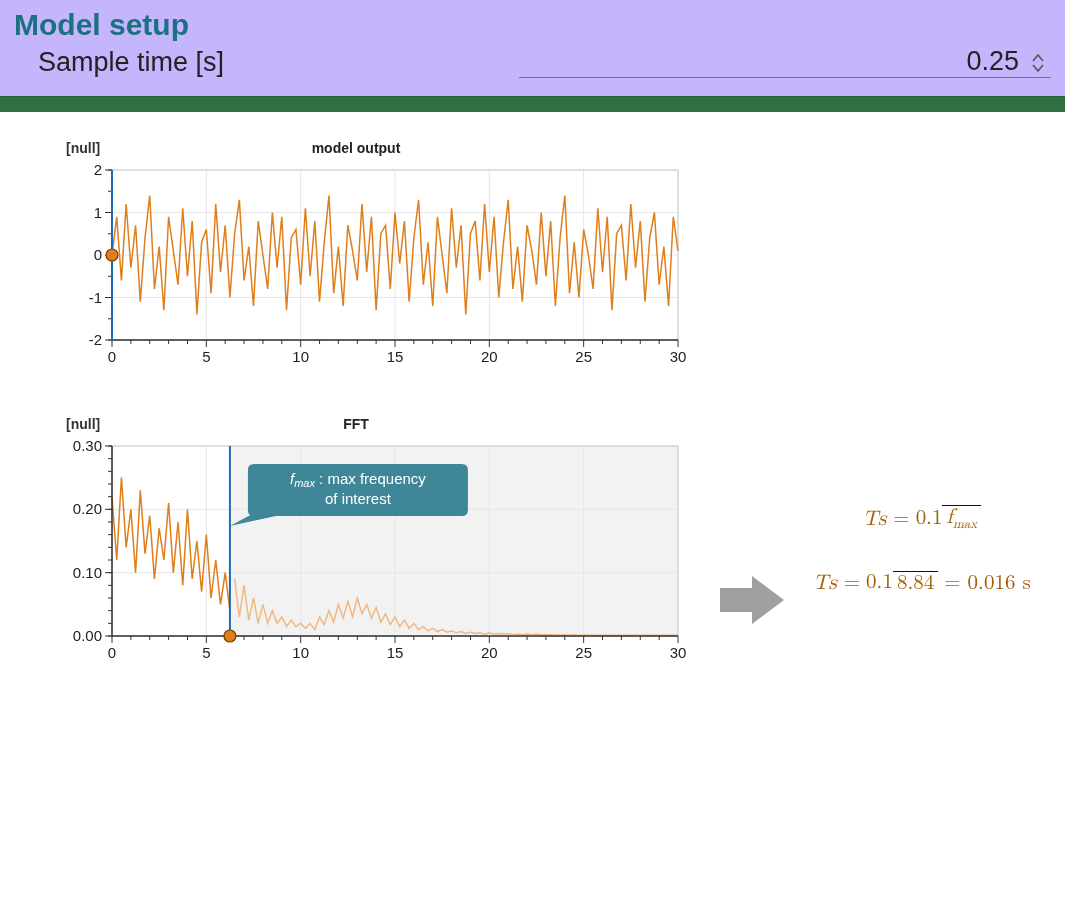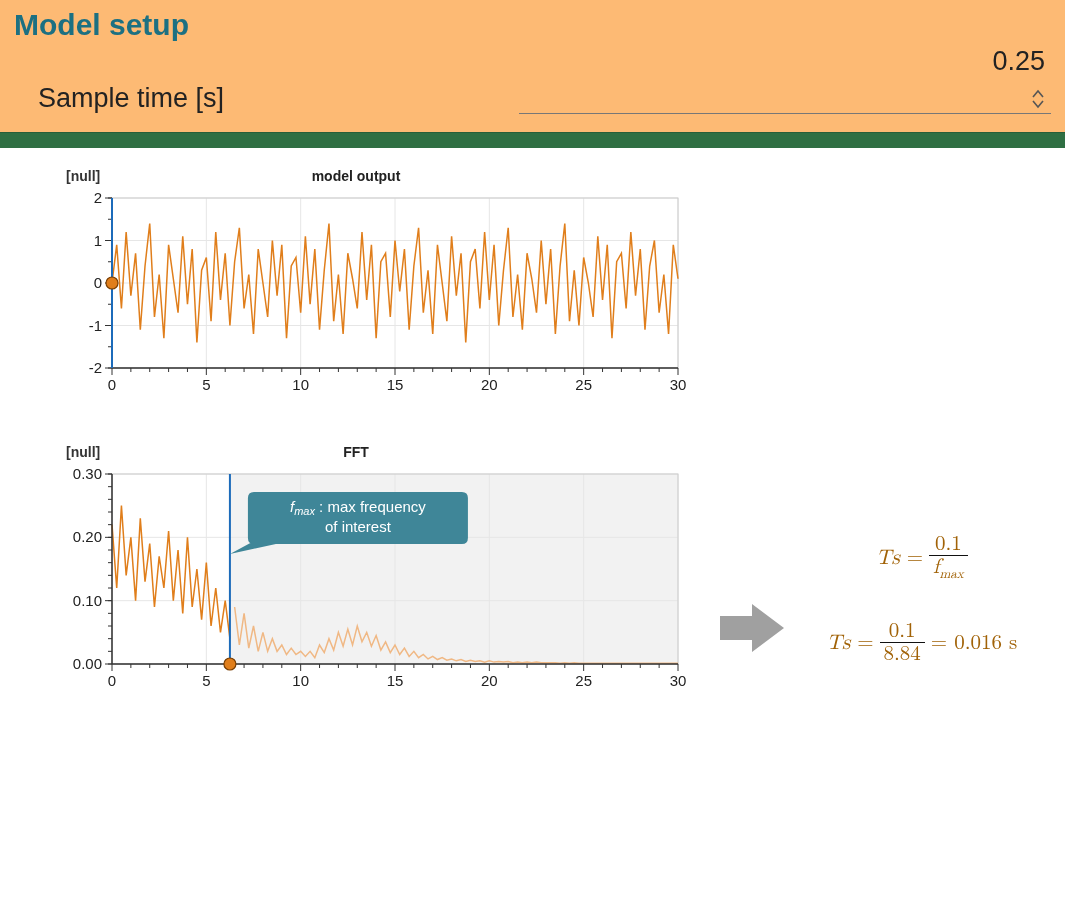--- a/index.html
+++ b/index.html
@@ -14,21 +14,21 @@
   }
   body{
     margin:0;
     font-family:Verdana, Arial, sans-serif;
     font-size:16px;
     color:#222;
     width:1065px;
   }
   .top-panel{
     position:relative;
-    background:#fdba74;
+    background:#c4b5fd;
     padding:4px 14px 18px 14px;
     box-shadow:0 1px 0 rgba(0,0,0,.15);
   }
   .top-panel h1{
     margin:4px 0 4px 0;
     font-size:30px;
     font-weight:bold;
     color:var(--teal);
     font-family:Verdana, Arial, sans-serif;
   }
@@ -41,39 +41,39 @@
   }
   .param-row .label{flex:0 0 auto;}
   .param-row .spacer{flex:1 1 auto;}
   .param-input{
     display:flex; align-items:flex-end;
     border-bottom:1px solid #777;
     min-width:520px;
     justify-content:flex-end;
     padding:0 6px 0 6px;
     gap:12px;
-    flex-direction:column;
   }
   .param-input .value{font-size:27px;}
   .spinner{
     display:flex; flex-direction:column; line-height:10px;
     padding-bottom:4px;
   }
   .spinner svg{display:block;}
 
   .divider-bar{
     height:16px;
     background:#2f6f43; 
   }
 
   .content{
     position:relative;
     padding:20px 0 20px 20px;
     display:flex;
     align-items:flex-start;
+    margin-top:8px;
   }
   .charts{
     flex:0 0 672px;
     display:flex;
     flex-direction:column;
     gap:46px;
   }
   .chart-wrap{position:relative;}
   .chart-ylabel{
     position:absolute;
@@ -126,21 +126,21 @@
   }
   .formulas{
     position:absolute;
     left:100px; top:365px;
     width:260px;
     font-family:"Cambria Math","Latin Modern Math",serif;
     font-size:21px;
     color:#a16207;
   }
   .formula{display:flex;align-items:center;justify-content:center;gap:6px;margin:0 0 38px 0;white-space:nowrap;}
-  .frac{display:inline-flex;flex-direction:column;align-items:center;line-height:1.05;}
+  .frac{display:inline-flex;flex-direction:row;align-items:center;line-height:1.05;}
   .frac .den{border-top:1.2px solid #111;padding:0 4px;}
   .ital{font-style:italic;}
   .ssub{font-size:13px;vertical-align:sub;}
 
   .shade-rect{fill:var(--shade);}
 </style>
 </head>
 <body>
 
 <div class="top-panel">

